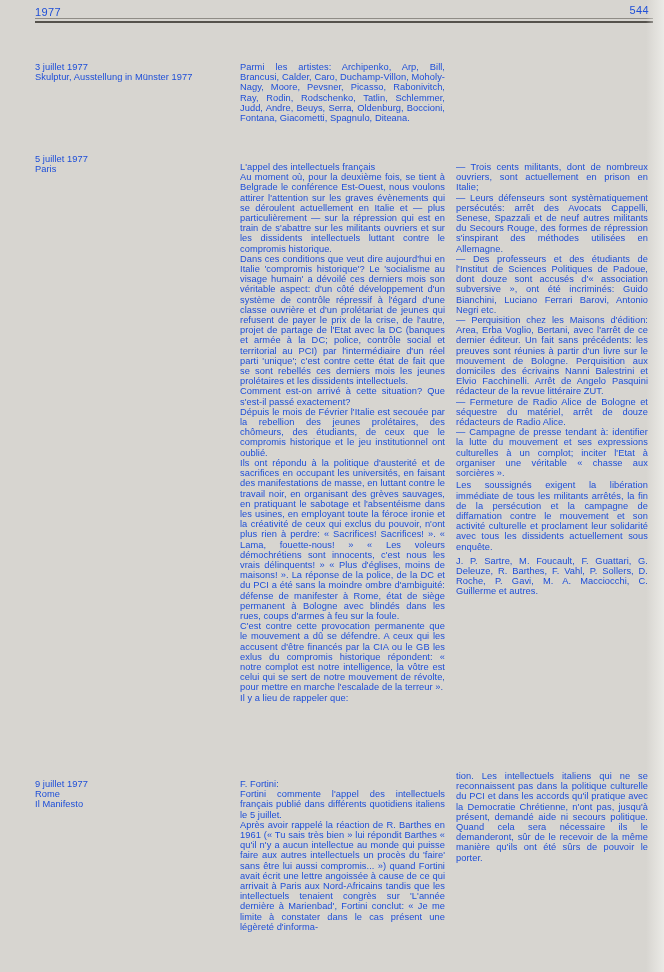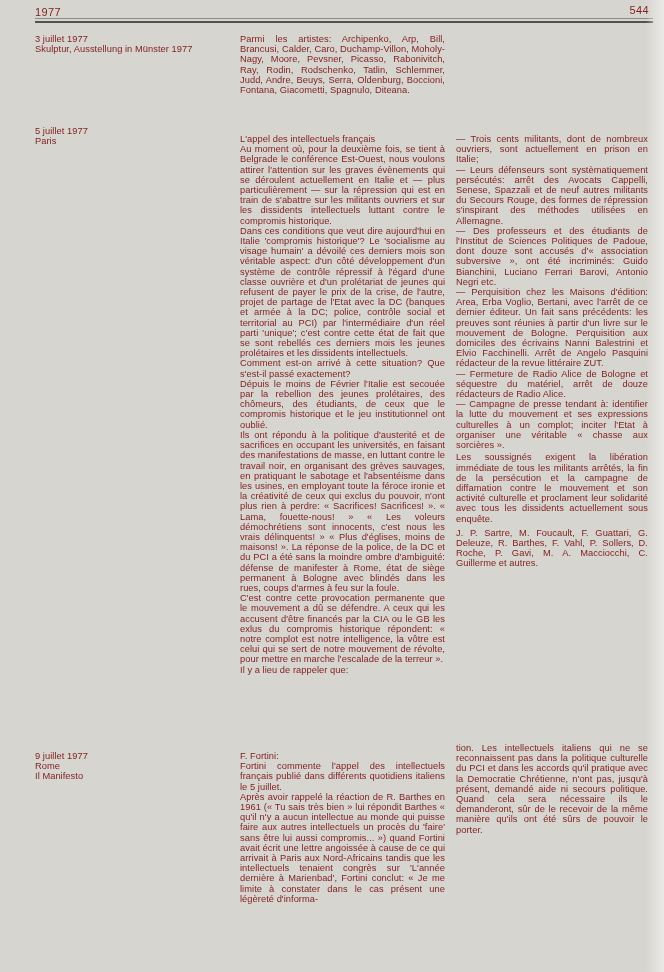--- a/index.html
+++ b/index.html
@@ -1,38 +1,38 @@
 <!DOCTYPE html>
 <html lang="fr"><head>
 <meta charset="utf-8">
 <style>
   html,body{margin:0;padding:0;background:#b3b1ac;}
   .page{
     position:relative;
     width:664px;height:972px;
     background:#d7d5d0;
-    color:#7f1d1d;
+    color:#1d4ed8;
     font-family:"Liberation Sans","DejaVu Sans",sans-serif;
     overflow:hidden;
   }
   .edge-right{
     position:absolute;top:0;right:0;bottom:0;width:18px;
     background:linear-gradient(to right, rgba(236,234,229,0), #ebeae6);
     pointer-events:none;
   }
   .hdr-year{position:absolute;left:35px;top:6px;font-size:11px;letter-spacing:.4px;}
   .hdr-page{position:absolute;right:15px;top:4px;font-size:11px;letter-spacing:.4px;}
   .rule-thin{position:absolute;left:35px;top:18px;width:618px;height:1px;background:#8f8c86;}
   .rule-thick{position:absolute;left:35px;top:21px;width:618px;height:2px;background:#55524c;}
   .col{
     position:absolute;
     font-size:9.3px;line-height:10.2px;
     text-align:justify;
     letter-spacing:.05px;
-    hyphens:auto;-webkit-hyphens:auto;
+    hyphens:auto;margin-top:28px;-webkit-hyphens:auto;
   }
   .col p{margin:0;}
   .col-left{left:35px;width:197px;}
   .col-mid{left:240px;width:205px;}
   .col-right{left:456px;width:192px;}
   .gap-sm{margin-top:4px !important;}
   .gap-xs{margin-top:2px !important;}
 </style>
 </head>
 <body>
@@ -54,21 +54,21 @@
 
   <div class="col col-left" style="top:126px">
     <p>5 juillet 1977</p>
     <p>Paris</p>
   </div>
   <div class="col col-mid" style="top:134px">
     <p>L'appel des intellectuels français</p>
     <p>Au moment où, pour la deuxième fois, se tient à Belgrade le conférence Est-Ouest, nous voulons attirer l'attention sur les graves évènements qui se déroulent actuellement en Italie et — plus particulièrement — sur la répression qui est en train de s'abattre sur les militants ouvriers et sur les dissidents intellectuels luttant contre le compromis historique.</p>
     <p>Dans ces conditions que veut dire aujourd'hui en Italie 'compromis historique'? Le 'socialisme au visage humain' a dévoilé ces derniers mois son véritable aspect: d'un côté développement d'un système de contrôle répressif à l'égard d'une classe ouvrière et d'un prolétariat de jeunes qui refusent de payer le prix de la crise, de l'autre, projet de partage de l'Etat avec la DC (banques et armée à la DC; police, contrôle social et territorial au PCI) par l'intermédiaire d'un réel parti 'unique'; c'est contre cette état de fait que se sont rebellés ces derniers mois les jeunes prolétaires et les dissidents intellectuels.</p>
     <p>Comment est-on arrivé à cette situation? Que s'est-il passé exactement?</p>
-    <p>Dépuis le moins de Février l'Italie est secouée par la rebellion des jeunes prolétaires, des chômeurs, des étudiants, de ceux que le compromis historique et le jeu institutionnel ont oublié.</p>
+    <p>Dépuis le mois de Février l'Italie est secouée par la rebellion des jeunes prolétaires, des chômeurs, des étudiants, de ceux que le compromis historique et le jeu institutionnel ont oublié.</p>
     <p>Ils ont répondu à la politique d'austerité et de sacrifices en occupant les universités, en faisant des manifestations de masse, en luttant contre le travail noir, en organisant des grèves sauvages, en pratiquant le sabotage et l'absentéisme dans les usines, en employant toute la féroce ironie et la créativité de ceux qui exclus du pouvoir, n'ont plus rien à perdre: « Sacrifices! Sacrifices! ». « Lama, fouette-nous! » « Les voleurs démochrétiens sont innocents, c'est nous les vrais délinquents! » « Plus d'églises, moins de maisons! ». La réponse de la police, de la DC et du PCI a été sans la moindre ombre d'ambiguité: défense de manifester à Rome, état de siège permanent à Bologne avec blindés dans les rues, coups d'armes à feu sur la foule.</p>
     <p>C'est contre cette provocation permanente que le mouvement a dû se défendre. A ceux qui les accusent d'être financés par la CIA ou le GB les exlus du compromis historique répondent: « notre complot est notre intelligence, la vôtre est celui qui se sert de notre mouvement de révolte, pour mettre en marche l'escalade de la terreur ».</p>
     <p>Il y a lieu de rappeler que:</p>
   </div>
   <div class="col col-right" style="top:134px">
     <p>— Trois cents militants, dont de nombreux ouvriers, sont actuellement en prison en Italie;</p>
     <p>— Leurs défenseurs sont systèmatiquement persécutés: arrêt des Avocats Cappelli, Senese, Spazzali et de neuf autres militants du Secours Rouge, des formes de répression s'inspirant des méthodes utilisées en Allemagne.</p>
     <p>— Des professeurs et des étudiants de l'Institut de Sciences Politiques de Padoue, dont douze sont accusés d'« association subversive », ont été incriminés: Guido Bianchini, Luciano Ferrari Barovi, Antonio Negri etc.</p>
     <p>— Perquisition chez les Maisons d'édition: Area, Erba Voglio, Bertani, avec l'arrêt de ce dernier éditeur. Un fait sans précédents: les preuves sont réunies à partir d'un livre sur le mouvement de Bologne. Perquisition aux domiciles des écrivains Nanni Balestrini et Elvio Facchinelli. Arrêt de Angelo Pasquini rédacteur de la revue littéraire ZUT.</p>
     <p>— Fermeture de Radio Alice de Bologne et séquestre du matériel, arrêt de douze rédacteurs de Radio Alice.</p>

